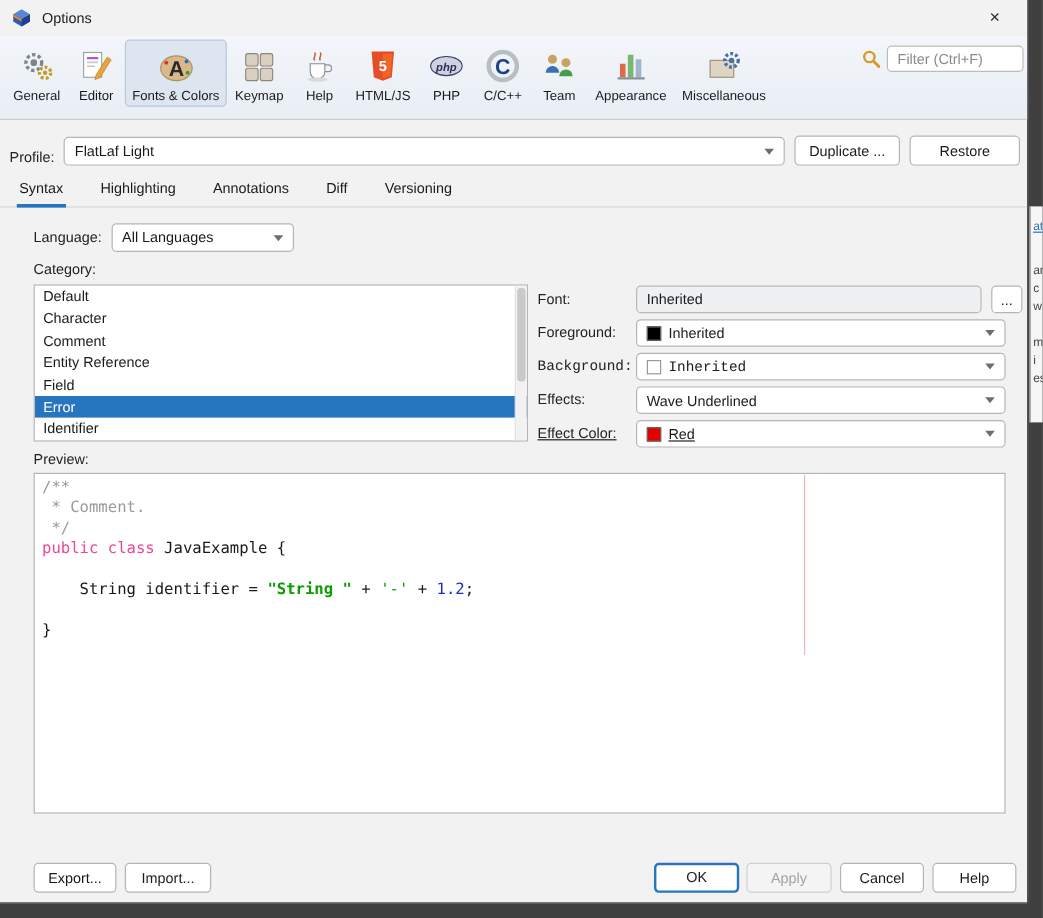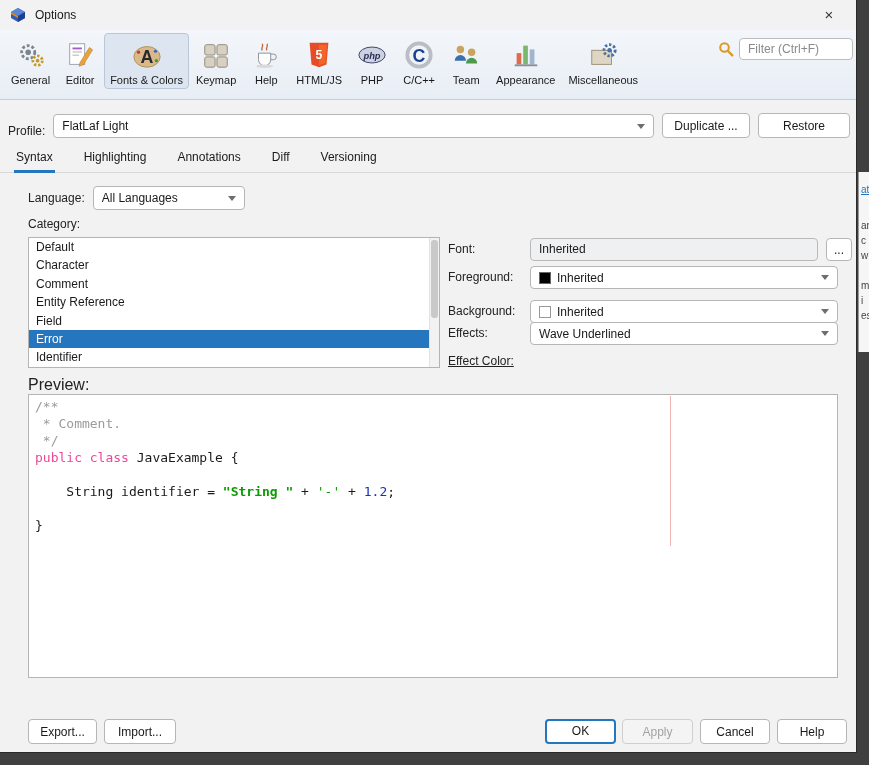--- a/index.html
+++ b/index.html
@@ -68,30 +68,30 @@
     background:#fff; border:1px solid #b4b4b4; font-size:12px; overflow:hidden; }
   .cat-item { padding:1px 7px; height:18.4px; line-height:16.5px; color:#1a1a1a; cursor:default; }
   .cat-item.selected { background:#2675bf; color:#fff; }
   .cat-scrollbar { position:absolute; top:0; right:0; bottom:0; width:10px;
     background:#f2f2f2; border-left:1px solid #e2e2e2; }
   .cat-thumb { position:absolute; top:2px; left:1px; width:7px; height:78px;
     background:#c9c9c9; border-radius:3px; }
   
   .attr-label { position:absolute; left:448px; font-size:12px; line-height:23px; }
   .attr-control { position:absolute; left:530px; width:308px; height:23px; }
-  .row-font   { top:238px; } .row-fg { top:266px; } .row-bg { top:300px; }
+  .row-font   { top:238px; } .row-fg { top:266px; } .row-bg { top:294px;font-family:Liberation Mono, monospace; }
   .row-fx     { top:322px; } .row-fxc { top:350px;text-decoration:underline; }
   .font-field { position:absolute; left:530px; top:238px; width:288px; height:23px;
     background:#eef0f2; border:1px solid #b9b9b9; border-radius:4px;
     font-size:12px; line-height:21px; padding:0 8px; color:#1a1a1a; }
   .more-btn { position:absolute; left:826px; top:238px; width:26px; height:23px; line-height:20px; }
   .attr-combo { width:308px; height:23px; }
   .swatch { width:12px; height:12px; border:1px solid #666; margin-right:6px; flex:0 0 auto; }
   
-  .preview-label { position:absolute; top:376px; left:28px; font-size:16px; }
+  .preview-label { position:absolute; top:376px; left:28px; font-size:12px; }
   .preview-box { position:absolute; top:394px; left:28px; width:810px; height:284px;
     background:#fff; border:1px solid #b4b4b4;
     font-family:"DejaVu Sans Mono","Liberation Mono",monospace;
     font-size:13px; line-height:17px; color:#1a1a1a; padding:3px 0 0 6px; }
   .margin-line { position:absolute; left:641px; top:1px; width:1px; height:150px; }
   .code-line { white-space:pre; height:17px; }
   .tok-comment { color:#9b9b9b; }
   .tok-keyword { color:#ec4899; font-weight:normal; }
   .tok-string  { color:#0a9c00; font-weight:bold; }
   .tok-char    { color:#0a9c00; }
@@ -339,20 +339,27 @@
 
   <div class="attr-label row-fx">Effects:</div>
   <div class="attr-control row-fx">
     <div class="combo attr-combo">
       <span>Wave Underlined</span>
       <span class="chev"></span>
     </div>
   </div>
 
   <div class="attr-label row-fxc">Effect Color:</div>
+  <div class="attr-control row-fxc">
+    <div class="combo attr-combo">
+      <span class="swatch" style="background-color: rgb(224, 0, 0);"></span>
+      <span>Red</span>
+      <span class="chev"></span>
+    </div>
+  </div>
 
   <div class="preview-label">Preview:</div>
   <div class="preview-box">
     <div>
         <div class="code-line"><span class="tok-comment">/**</span></div>
         <div class="code-line"><span class="tok-comment"> * Comment.</span></div>
         <div class="code-line"><span class="tok-comment"> */</span></div>
         <div class="code-line"><span class="tok-keyword">public class</span><span class="tok-plain"> JavaExample {</span></div>
         <div class="code-line">&nbsp;</div>
         <div class="code-line"><span class="tok-plain">    String identifier = </span><span class="tok-string">"String "</span><span class="tok-plain"> + </span><span class="tok-char">'-'</span><span class="tok-plain"> + </span><span class="tok-number">1.2</span><span class="tok-plain">;</span></div>

